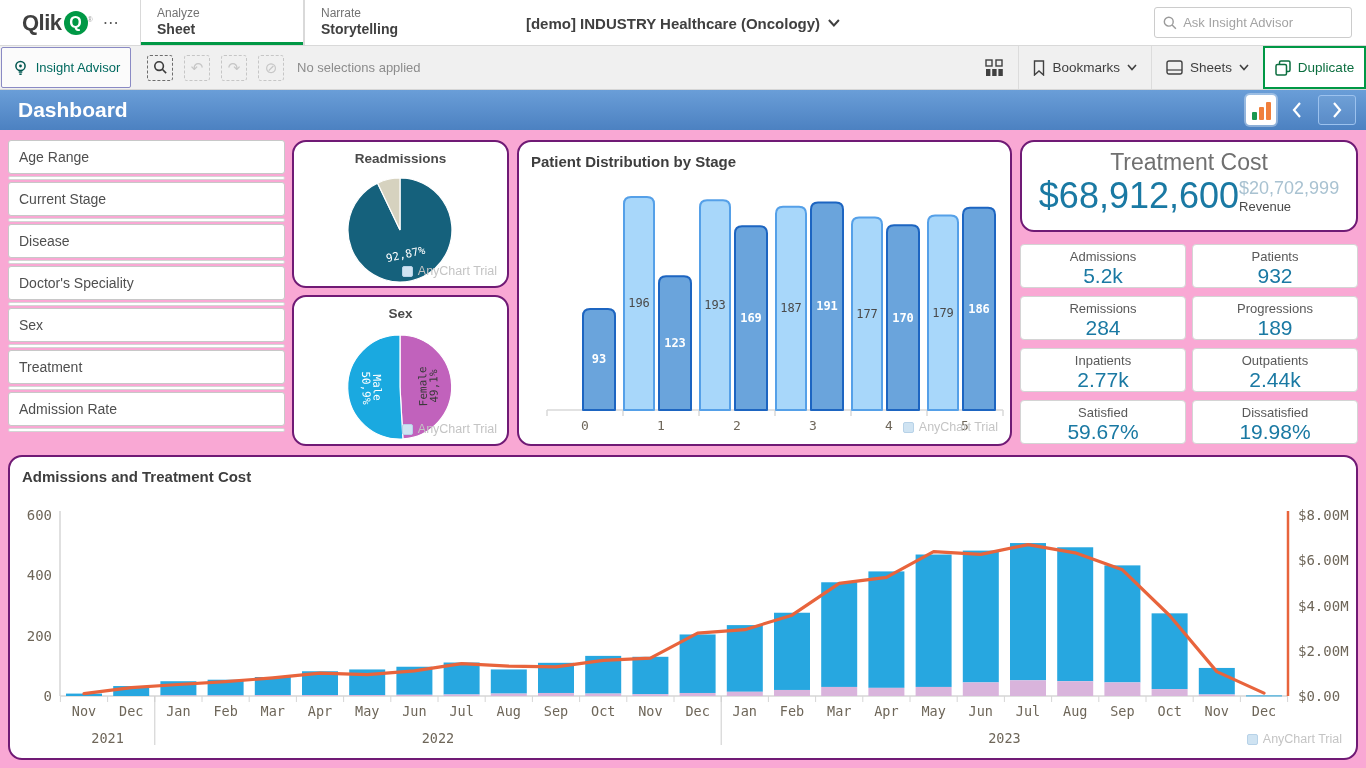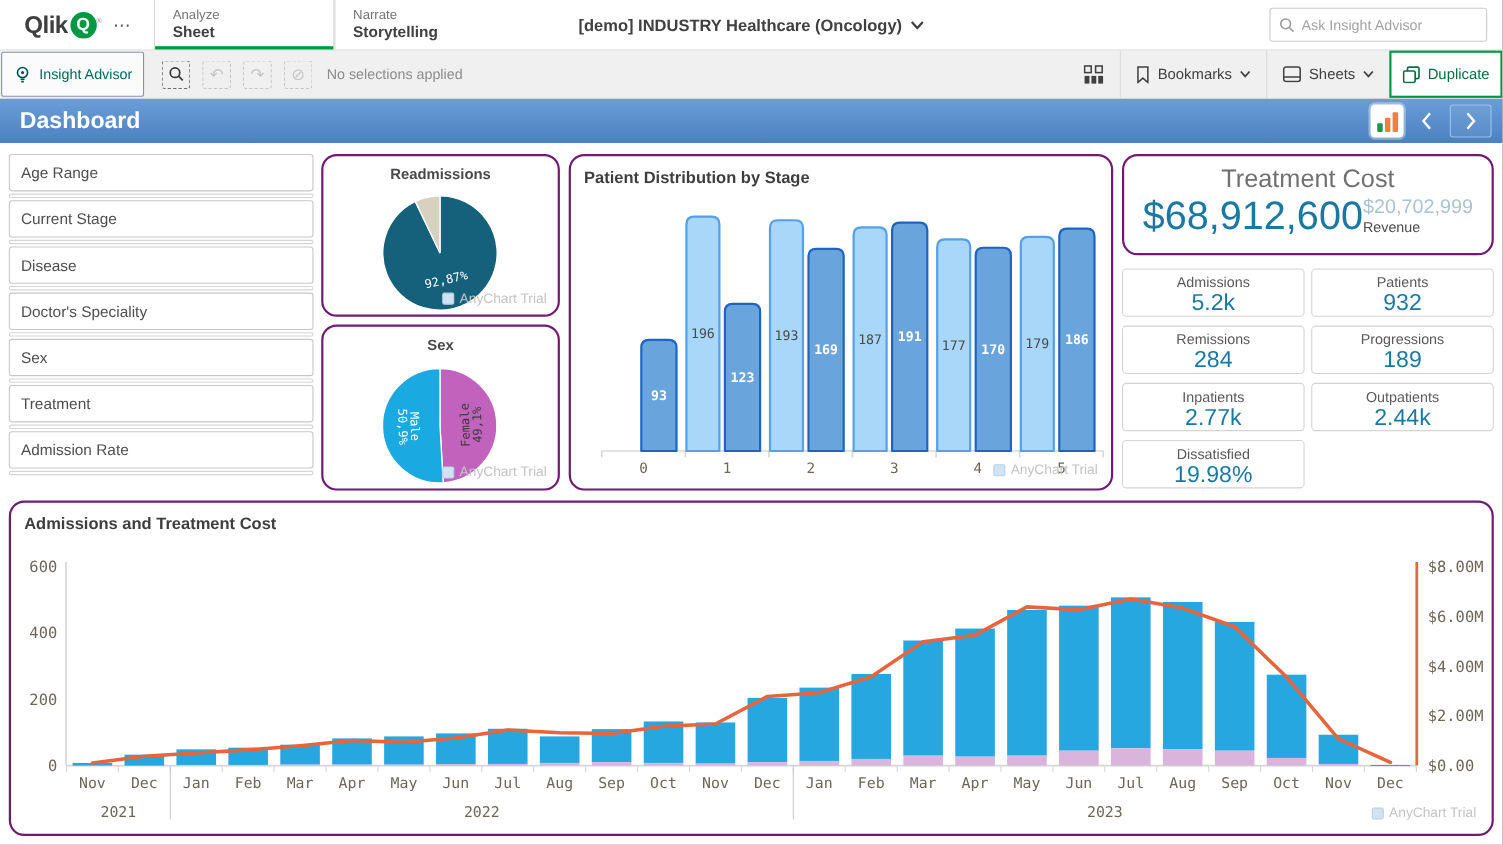--- a/index.html
+++ b/index.html
@@ -39,21 +39,21 @@
   
   .sheet-header { position:absolute; top:90px; left:0; right:0; height:40px; background:linear-gradient(180deg,#6a9ed8,#4c81c1); display:flex; align-items:center; padding:0 10px 0 18px; }
   .sheet-header h1 { font-size:21px; font-weight:bold; color:#fff; }
   .sheet-right { margin-left:auto; display:flex; align-items:center; gap:14px; }
   .mini-chart-box { width:30px; height:30px; background:#fff; border-radius:4px; display:flex; align-items:flex-end; justify-content:center; gap:2px; padding-bottom:5px; cursor:pointer; box-shadow:0 0 0 2px rgba(255,255,255,0.35); }
   .mini-bar { width:5px; border-radius:1px; }
   .nav-btn { background:transparent; border:none; cursor:pointer; display:flex; align-items:center; justify-content:center; padding:0; }
   .nav-next { width:38px; height:30px; border:1px solid #9cc2ee; border-radius:3px; background:rgba(255,255,255,0.06); }
 
   
-  .content { position:absolute; top:130px; left:0; right:0; bottom:0; background:#ffffff; }
+  .content { position:absolute; top:130px; left:0; right:0; bottom:0; background:#f9a8d4; }
   .card { position:absolute; background:#fff; border:2px solid #701a75; border-radius:14px; }
   .card-title { font-size:13.5px; font-weight:bold; color:#4a4a4a; text-align:center; padding-top:9px; }
   .card-title-left { font-size:15px; font-weight:bold; color:#3e3e3e; text-align:left; padding:11px 16px 0 12px; }
 
   .filters { position:absolute; left:8px; top:10px; width:277px; }
   .filter-item { margin-bottom:2px; }
   .filter-box { height:34px; background:#fff; border:1px solid #c8c8c8; border-radius:3px; font-size:14px; color:#4f4f4f; line-height:32px; padding-left:10px; cursor:pointer; }
   .filter-strip { height:4px; background:#fff; border:1px solid #d5d5d5; border-radius:2px; margin-top:2px; }
 
   .kpi-main { left:1020px; top:10px; width:338px; height:92px; text-align:center; }
@@ -335,20 +335,24 @@
           <div class="kpi-tile-label">Progressions</div>
           <div class="kpi-tile-value">189</div>
         </div>
         <div class="kpi-tile">
           <div class="kpi-tile-label">Inpatients</div>
           <div class="kpi-tile-value">2.77k</div>
         </div>
         <div class="kpi-tile">
           <div class="kpi-tile-label">Outpatients</div>
           <div class="kpi-tile-value">2.44k</div>
+        </div>
+        <div class="kpi-tile">
+          <div class="kpi-tile-label">Satisfied</div>
+          <div class="kpi-tile-value">59.67%</div>
         </div>
         <div class="kpi-tile">
           <div class="kpi-tile-label">Dissatisfied</div>
           <div class="kpi-tile-value">19.98%</div>
         </div>
       </div>
 
     <div class="card" id="card-combo" style="left:8px;top:325px;width:1350px;height:305px;">
       <div class="card-title-left">Admissions and Treatment Cost</div>
       <svg id="combo-svg" class="chart-svg" width="1348" height="277" style="position:absolute;left:0;top:26px;">

